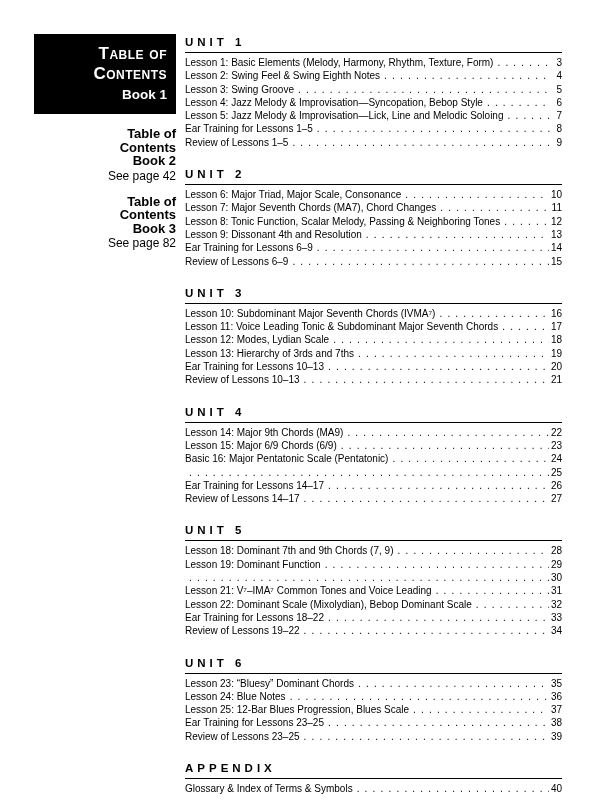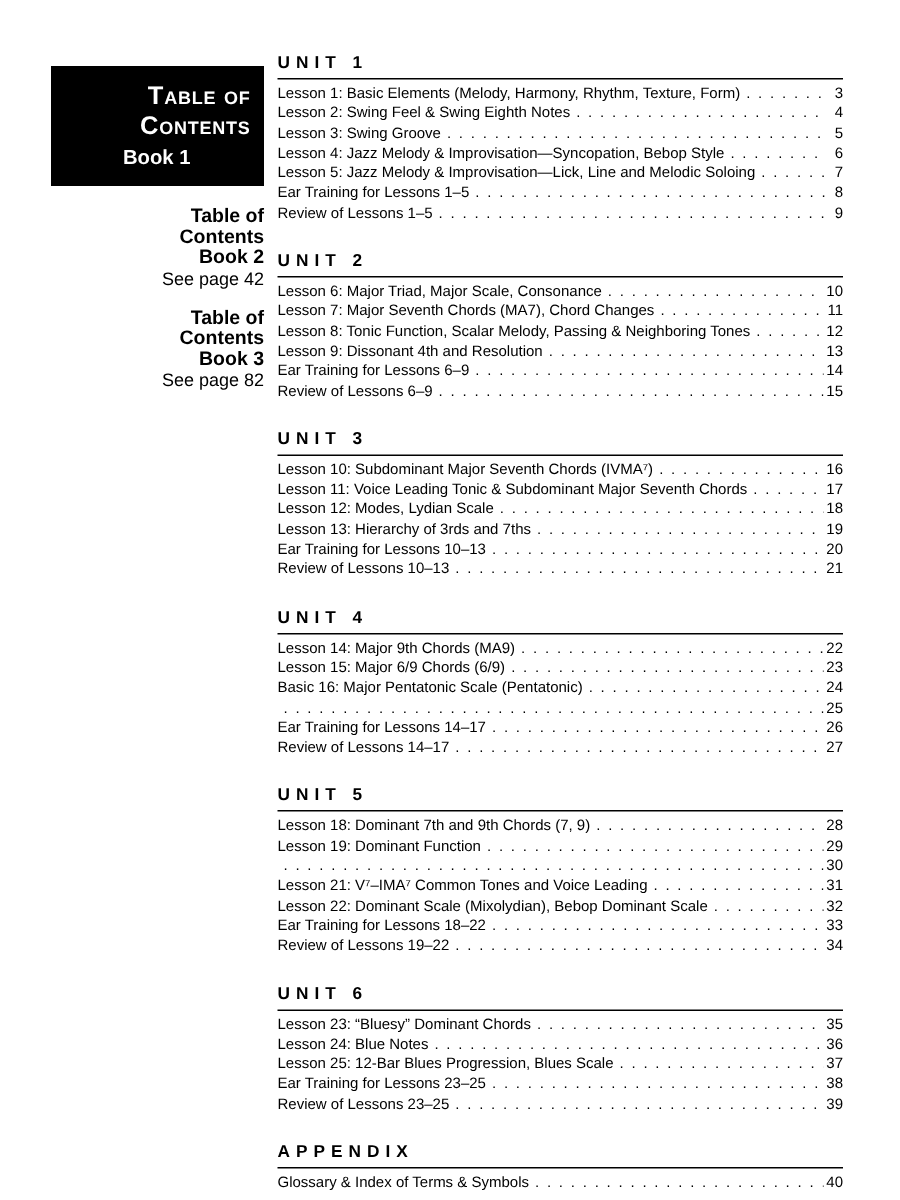--- a/index.html
+++ b/index.html
@@ -12,42 +12,41 @@
   .page {
     position: relative;
     width: 600px; height: 800px;
     background: #ffffff;
     overflow: hidden;
   }
 
   
   .sidebar {
     position: absolute;
-    left: 34px; top: 44px;
+    left: 34px; top: 34px;
     width: 142px;
     text-align: right;
   }
   .black-box {
     background: #000000;
     color: #ffffff;
     padding: 10px 9px 11px 8px;
   }
   .bb-line {
     font-variant: small-caps;
     font-weight: 700;
     font-size: 17px;
     line-height: 20px;
     letter-spacing: 0.5px;
   }
   .bb-book {
     font-weight: 700;
     font-size: 13.5px;
     line-height: 16px;
     margin-top: 3px;
-    text-align: center;
   }
   .side-block { margin-top: 13px; }
   .sb-line {
     font-weight: 700;
     font-size: 13px;
     line-height: 13.5px;
   }
   .sb-note {
     font-weight: 400;
     font-size: 12px;

